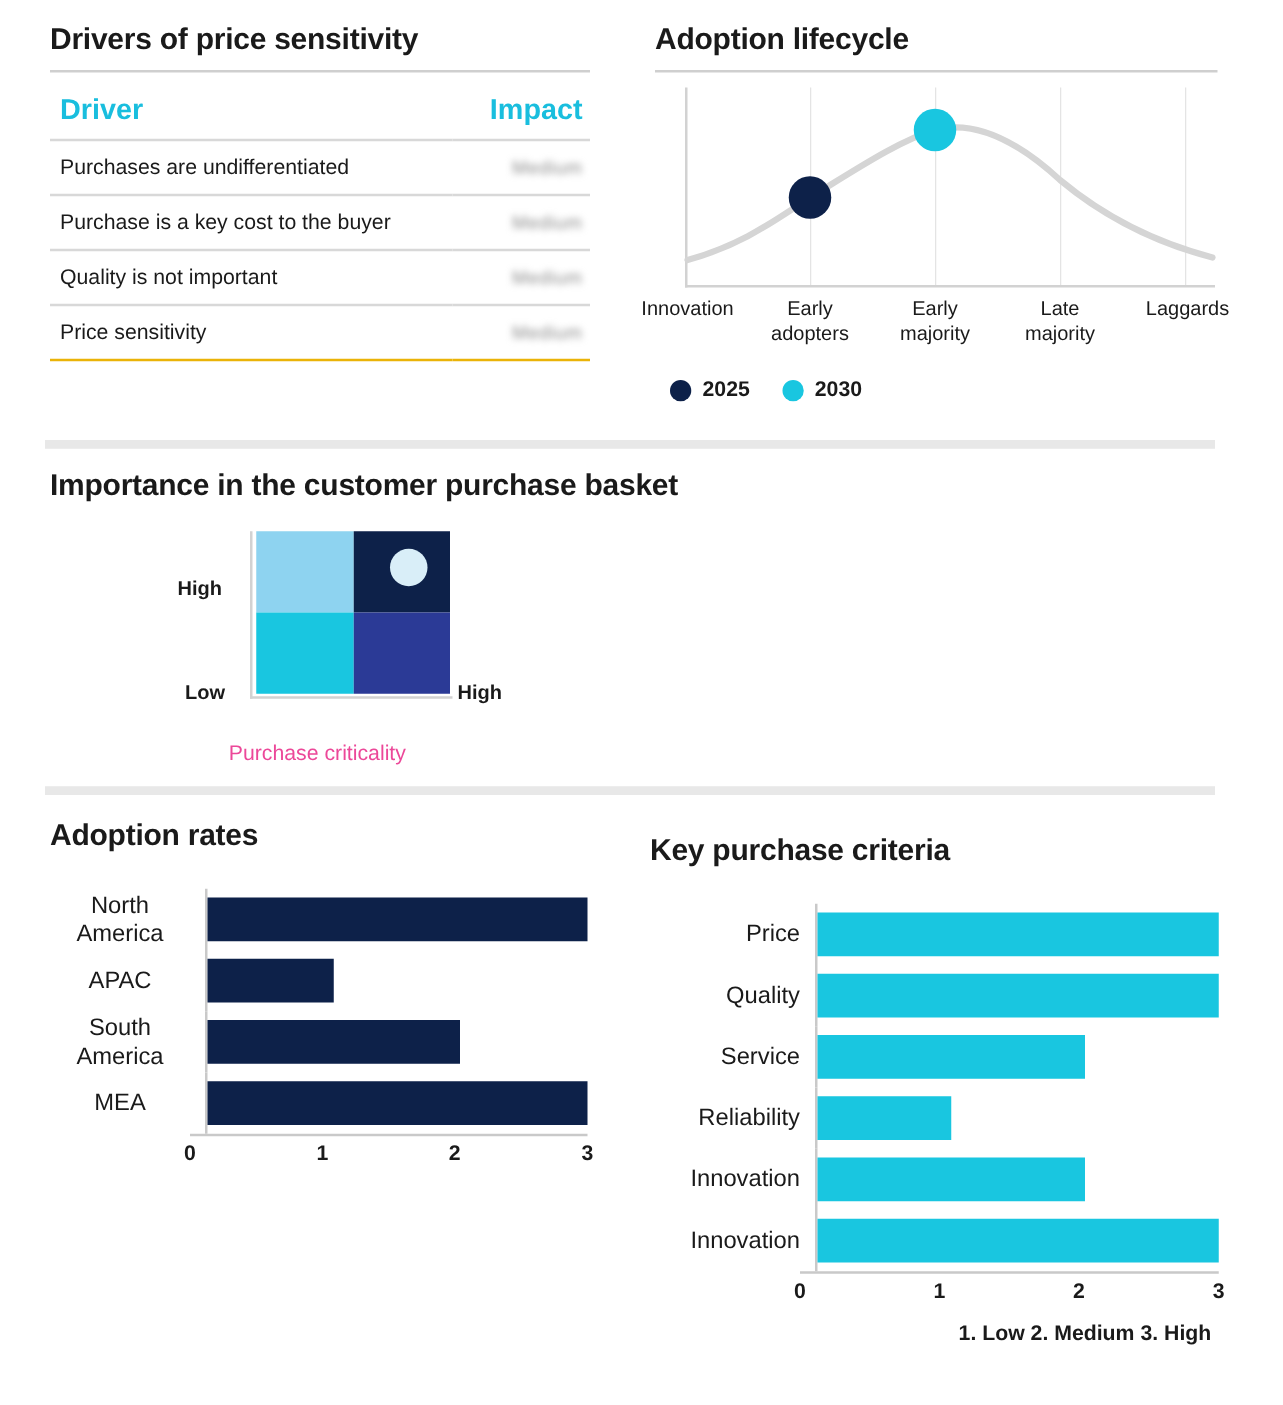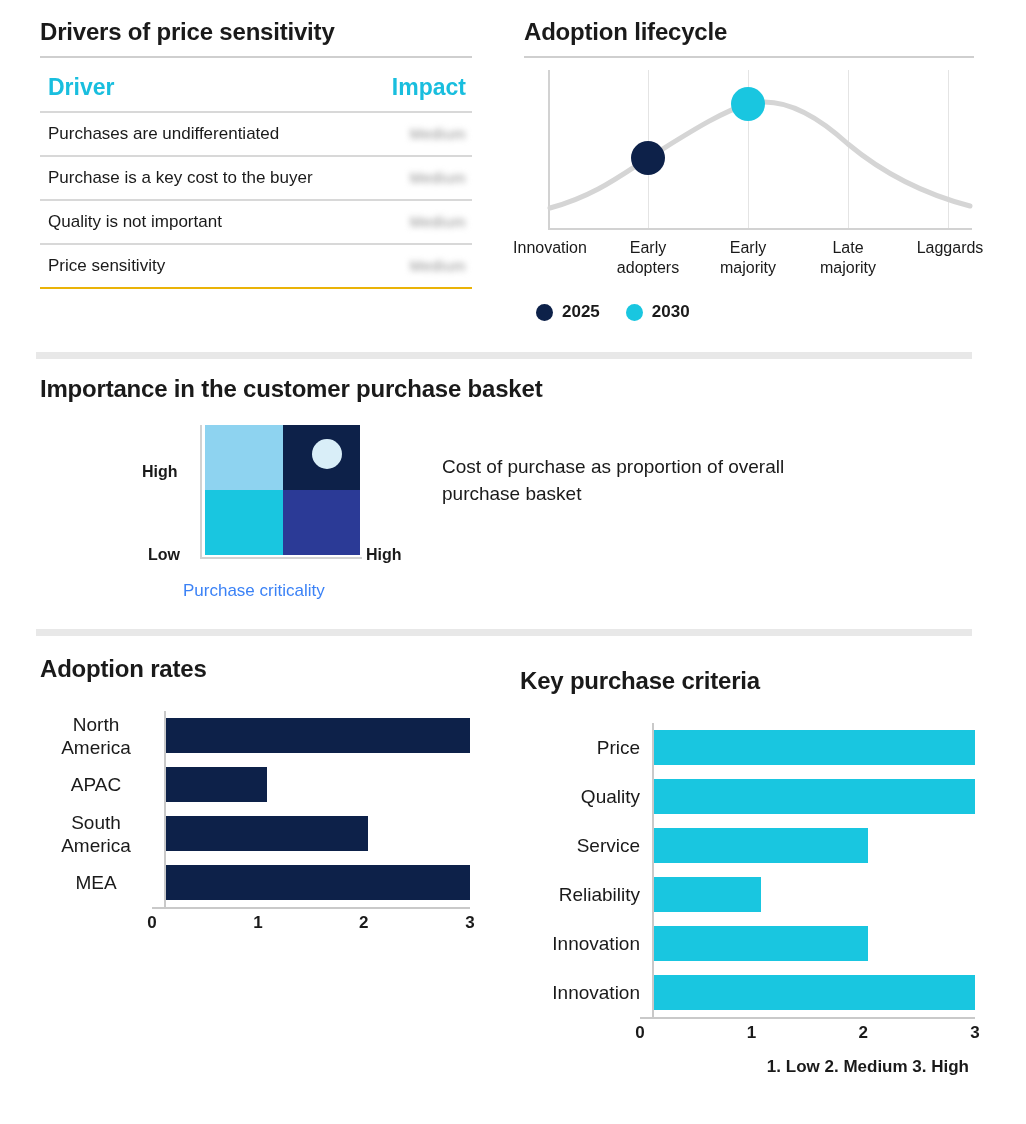--- a/index.html
+++ b/index.html
@@ -220,23 +220,23 @@
     font-size: 16px;
     font-weight: bold;
     color: #1a1a1a;
   }
   #mx-high-y { left: 102px; top: 38px; }
   #mx-low-y  { left: 108px; top: 121px; }
   #mx-high-x { left: 326px; top: 121px; }
   #mx-xlabel {
     position: absolute;
     left: 143px;
-    top: 156px;
+    top: 168px;
     font-size: 17px;
-    color: #3b82f6;
+    color: #ec4899;
   }
   #basket-note {
     position: absolute;
     left: 402px;
     top: 28px;
     width: 400px;
     font-size: 19px;
     line-height: 27px;
     color: #1a1a1a;
   }
@@ -404,21 +404,20 @@
         </div>
         <div class="cell" style="background:#19c6e0;"></div>
         <div class="cell" style="background:#2b3a96;"></div>
       </div>
 
       <div class="mx-lbl" id="mx-high-y">High</div>
       <div class="mx-lbl" id="mx-low-y">Low</div>
       <div class="mx-lbl" id="mx-high-x">High</div>
       <div id="mx-xlabel">Purchase criticality</div>
 
-      <div id="basket-note">Cost of purchase as proportion of overall purchase basket</div>
     </div>
   </div>
 
   <div class="band" style="top:629px;"></div>
 
   <div id="adoption-panel">
     <div class="sect-title">Adoption rates</div>
 
     <div class="bars">
       <div class="bar-row">

